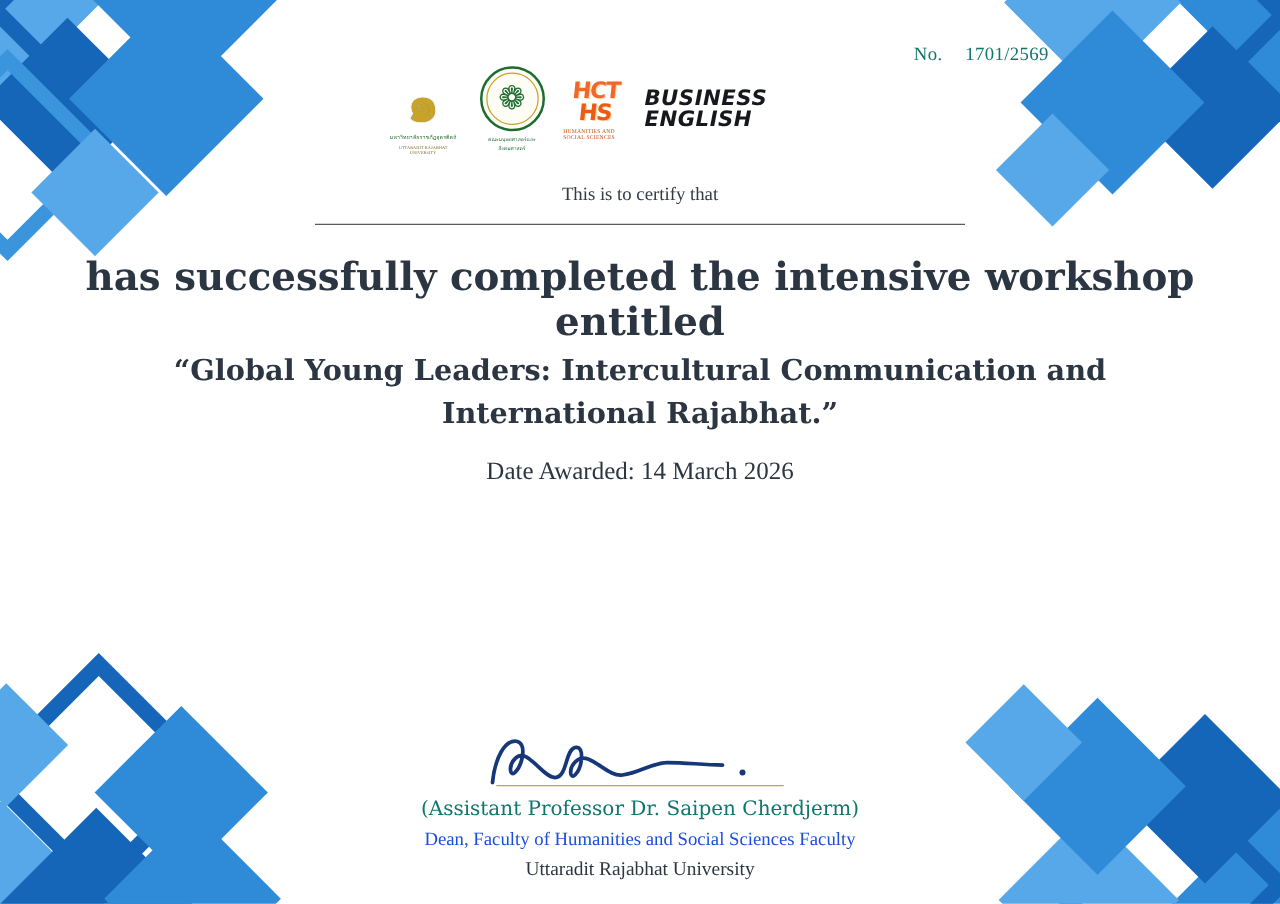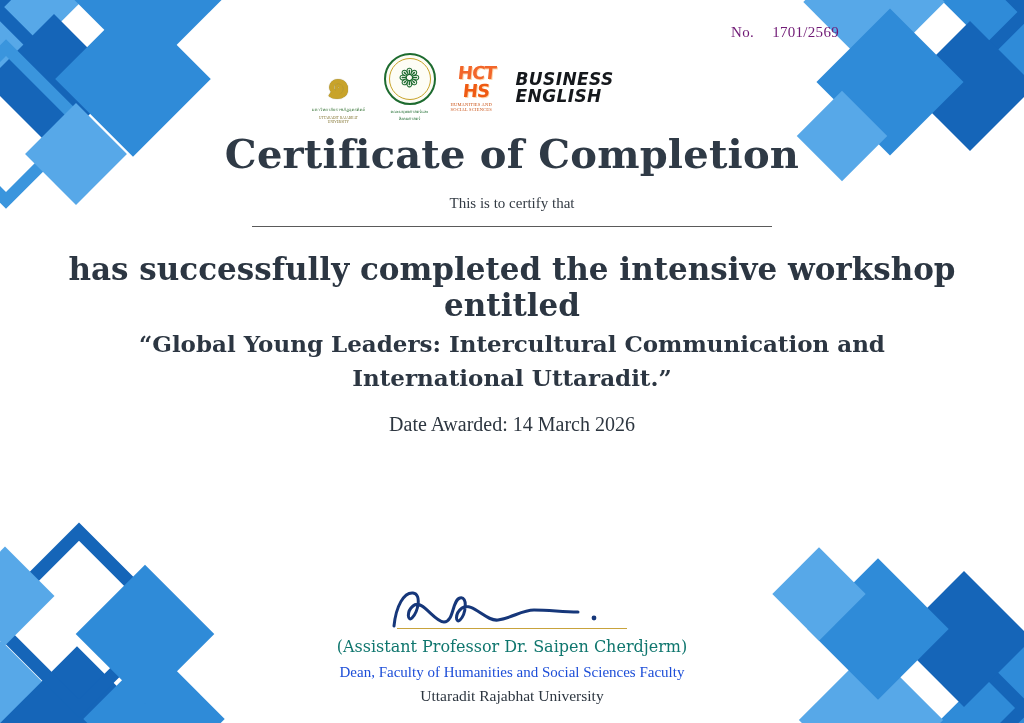--- a/index.html
+++ b/index.html
@@ -41,25 +41,25 @@
     background: transparent;
   }
   .dia.outline-mid {
     border: 12px solid #3a95dd;
     background: transparent;
   }
 
   
   .doc-no {
     position: absolute;
-    top: 24px;
+    top: 36px;
     right: 185px;
     font-size: 15px;
     letter-spacing: .3px;
-    color: #701a75;
+    color: #0f766e;
     white-space: nowrap;
   }
   .doc-no .lbl { margin-right: 14px; }
 
   .logos {
     position: absolute;
     top: 52px;
     left: 0;
     right: 0;
     display: flex;
@@ -367,28 +367,27 @@
   <div class="logo logo-be">
     <div class="words">
       <div class="w1">BUSINESS</div>
       <div class="w2">ENGLISH</div>
     </div>
   </div>
 
 </div>
 
 <div class="content">
-  <div class="title">Certificate of Completion</div>
   <div class="subtitle">This is to certify that</div>
 
   <div class="rule"></div>
 
   <div class="line1">has successfully completed the intensive workshop entitled</div>
   <div class="line2">“Global Young Leaders: Intercultural Communication and</div>
-  <div class="line3">International Uttaradit.”</div>
+  <div class="line3">International Rajabhat.”</div>
 
   <div class="date">Date Awarded: 14 March 2026</div>
 </div>
 
 <div class="sign-block">
   <svg class="sig-svg" width="260" height="52" viewBox="0 0 260 52">
     <path d="M12,44 C14,24 22,10 31,11 C40,12 36,30 30,36 C26,40 24,30 31,24 C40,16 52,40 62,40 C72,40 70,18 78,16 C86,14 84,32 78,38 C74,42 72,32 80,26 C90,19 104,40 116,38 C130,36 140,28 152,28 C168,28 180,30 196,30" fill="none" stroke="#16377a" stroke-width="3" stroke-linecap="round" stroke-linejoin="round"></path>
     <circle cx="212" cy="36" r="2.4" fill="#16377a"></circle>
   </svg>
   <div class="sig-rule"></div>

